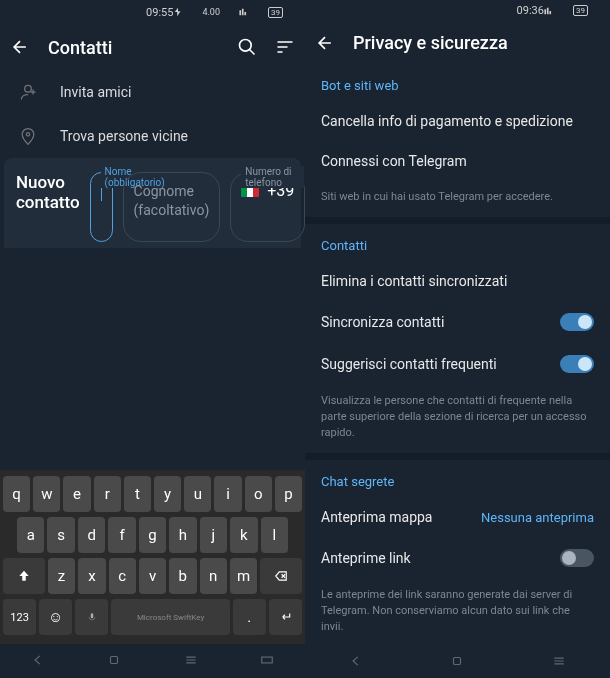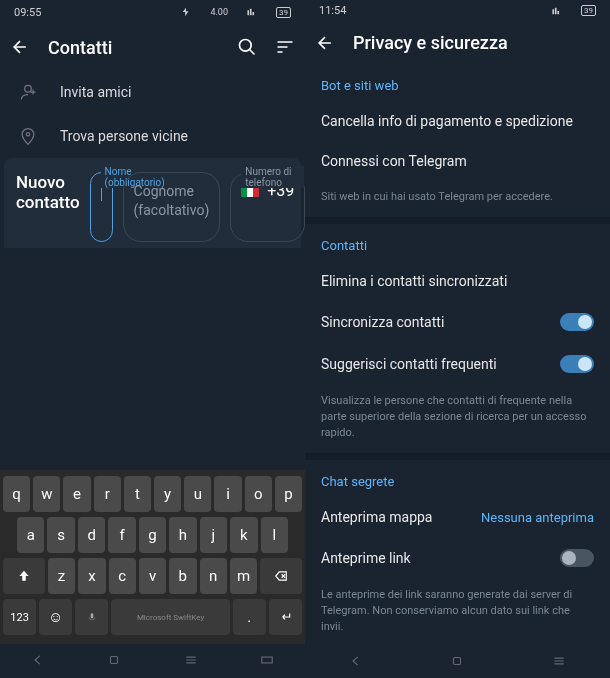--- a/index.html
+++ b/index.html
@@ -1,18 +1,18 @@
 <!DOCTYPE html>
 <html><head>
 <meta charset="utf-8">
 <style>
 *{margin:0;padding:0;box-sizing:border-box;font-family:-apple-system,Roboto,sans-serif}
 body{background:#fff;width:610px;height:678px;display:flex;overflow:hidden}
 .screen{width:305px;height:678px;background:#1a2330;color:#fff;display:flex;flex-direction:column;position:relative}
-.statusbar{height:24px;display:flex;justify-content:space-between;align-items:center;padding:0 14px;font-size:11px;color:#d0d0d0}
+.statusbar{height:24px;display:flex;justify-content:flex-end;align-items:center;padding:0 22px;font-size:11px;color:#d0d0d0}
 .statusbar .right{display:flex;gap:19px;align-items:center;font-size:9px}
 .appbar{height:46px;display:flex;align-items:center;padding:0 10px;gap:18px}
 .appbar .title{font-size:18px;font-weight:500;flex:1}
 .icon{display:inline-flex;align-items:center;justify-content:center;width:20px;height:20px}
 .menuitem{display:flex;align-items:center;gap:22px;padding:12px 18px;font-size:14px;color:#dcdcdc}
 .menuitem .icon{opacity:.6}
 .sheet{background:#212d3b;border-radius:8px 8px 0 0;margin:0 4px;padding:14px 12px 6px;display:flex;flex-direction:row;gap:10px}
 .sheet h2{font-size:17px;font-weight:500;margin-bottom:6px}
 .field{position:relative;border:1px solid #3a4856;border-radius:18px;padding:8px 10px 10px;background:transparent}
 .field.focused{border:1.5px solid #4fa3e3}
@@ -194,21 +194,21 @@
           <path d="M4 7h16M4 12h16M4 17h16"></path>
         </svg></span>
     <span><svg width="14" height="14" viewBox="0 0 24 24" fill="none" stroke="#aaa" stroke-width="2">
           <rect x="3" y="7" width="18" height="10"></rect>
         </svg></span>
   </div>
 </div>
 
 <div class="screen">
   <div class="statusbar">
-    <span>11:54</span>
+    <span>09:36</span>
     <span class="right">
       <svg width="10" height="10" viewBox="0 0 24 24" fill="#ccc">
           <path d="M1 20h4V8H1zm6 0h4V4H7zm6 0h4v-8h-4z"></path>
         </svg>
       <span style="border:1px solid #ccc;border-radius:2px;padding:0 2px;font-size:8px">39</span>
     </span>
   </div>
   <div class="appbar">
     <span class="icon">
         <svg width="20" height="20" viewBox="0 0 24 24" fill="none" stroke="#fff" stroke-width="2">

